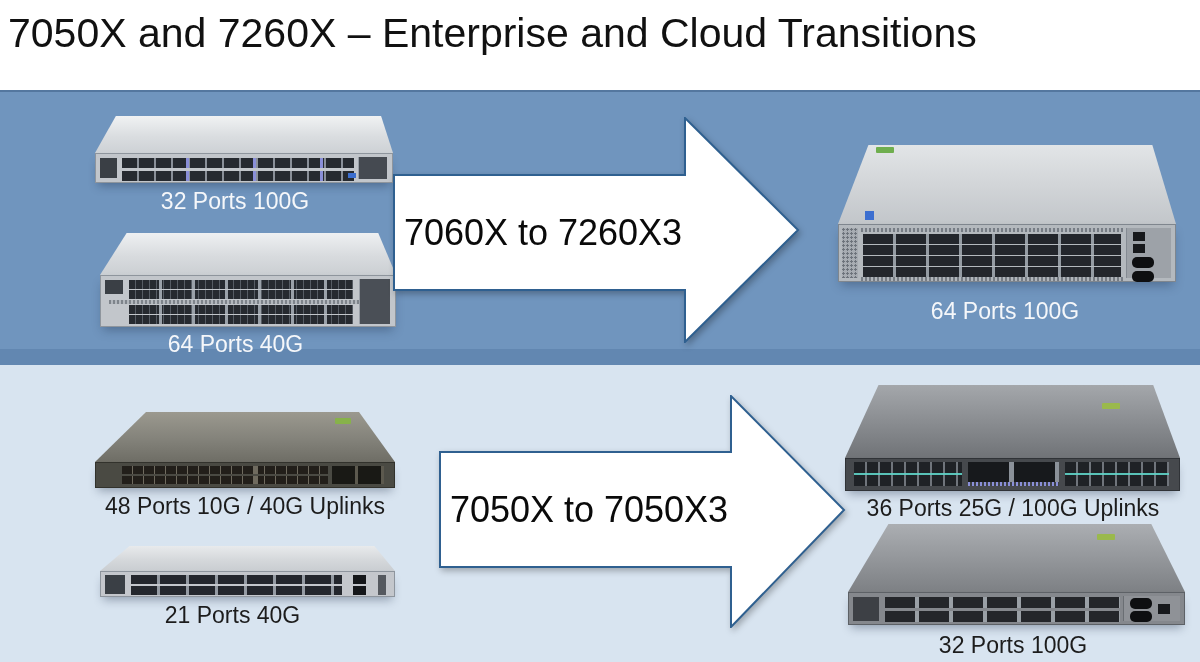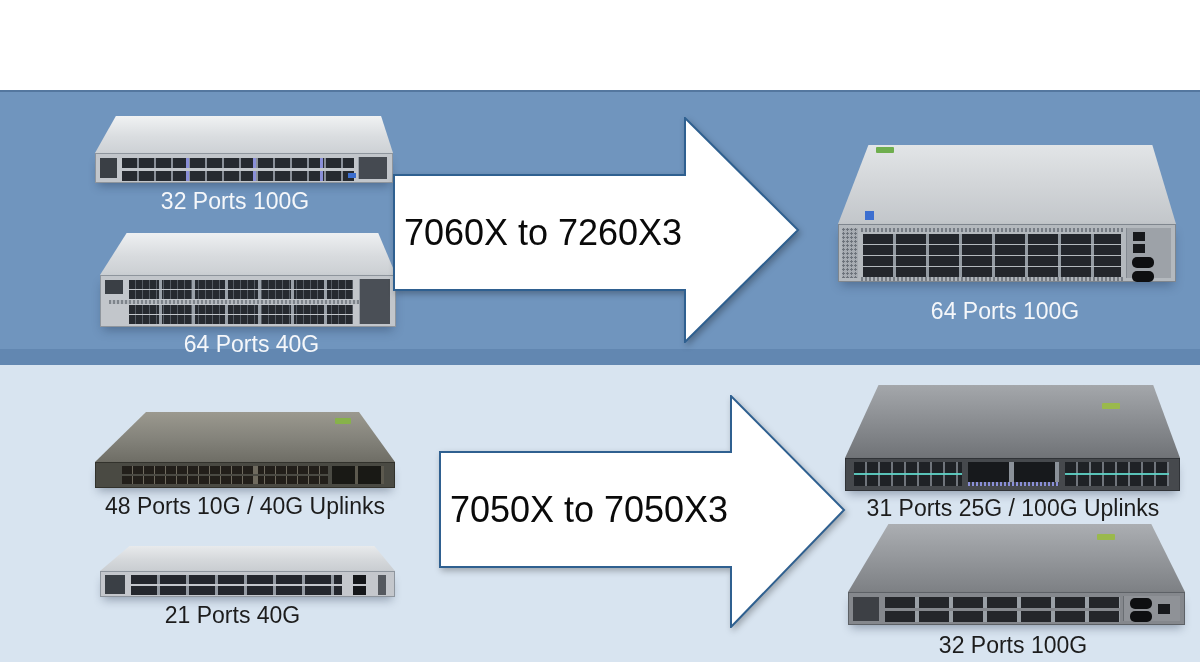--- a/index.html
+++ b/index.html
@@ -152,20 +152,21 @@
   #swG .vent{position:absolute;left:6px;width:22px;height:11px;background:#0e0f11;border-radius:5px;}
   #swG .v1{top:2px;} #swG .v2{top:15px;}
   #swG .sq{position:absolute;left:34px;top:8px;width:12px;height:10px;background:#17191c;}
   #swG .sticker{right:70px;top:10px;width:18px;height:6px;background:#9ab94c;}
 </style>
 </head>
 <body>
 
 <div class="slide">
 
+  <div class="title">7050X and 7260X – Enterprise and Cloud Transitions</div>
 
   <div class="band-top"></div>
 
   <div class="switch" id="swA">
     <div class="sw-top"></div>
     <div class="sw-face">
       <div class="endL"></div>
       <div class="pr r1"></div>
       <div class="pr r2"></div>
       <div class="endR"></div>
@@ -179,21 +180,21 @@
     <div class="sw-face">
       <div class="endL"></div>
       <div class="pr r1"></div>
       <div class="pr r2"></div>
       <div class="dots"></div>
       <div class="pr r3"></div>
       <div class="pr r4"></div>
       <div class="endR"></div>
     </div>
   </div>
-  <div class="sw-label lbl-light" style="left:104px;top:331px;width:295px;">64 Ports 40G</div>
+  <div class="sw-label lbl-light" style="left:88px;top:331px;width:295px;">64 Ports 40G</div>
 
   <div class="arrow" style="left:393px;top:117px;width:407px;height:226px;">
     <svg width="407" height="226" viewBox="0 0 407 226">
       <polygon points="1,58 292,58 292,1 405,113 292,225 292,173 1,173" fill="#ffffff" stroke="#2f6090" stroke-width="2" stroke-linejoin="miter"></polygon>
     </svg>
     <div class="arrow-label" style="left:8px;top:58px;width:284px;line-height:115px;">7060X to 7260X3</div>
   </div>
 
   <div class="switch" id="swC">
     <div class="sw-top">
@@ -256,21 +257,21 @@
     <div class="sw-top">
       <div class="sticker"></div>
     </div>
     <div class="sw-face">
       <div class="sfp sfpL"></div>
       <div class="qsfp"></div>
       <div class="pstrip"></div>
       <div class="sfp sfpR"></div>
     </div>
   </div>
-  <div class="sw-label lbl-dark" style="left:845px;top:495px;width:336px;">31 Ports 25G / 100G Uplinks</div>
+  <div class="sw-label lbl-dark" style="left:845px;top:495px;width:336px;">36 Ports 25G / 100G Uplinks</div>
 
   <div class="switch" id="swG">
     <div class="sw-top">
       <div class="sticker"></div>
     </div>
     <div class="sw-face">
       <div class="endL"></div>
       <div class="pr r1"></div>
       <div class="pr r2"></div>
       <div class="mgmt">

